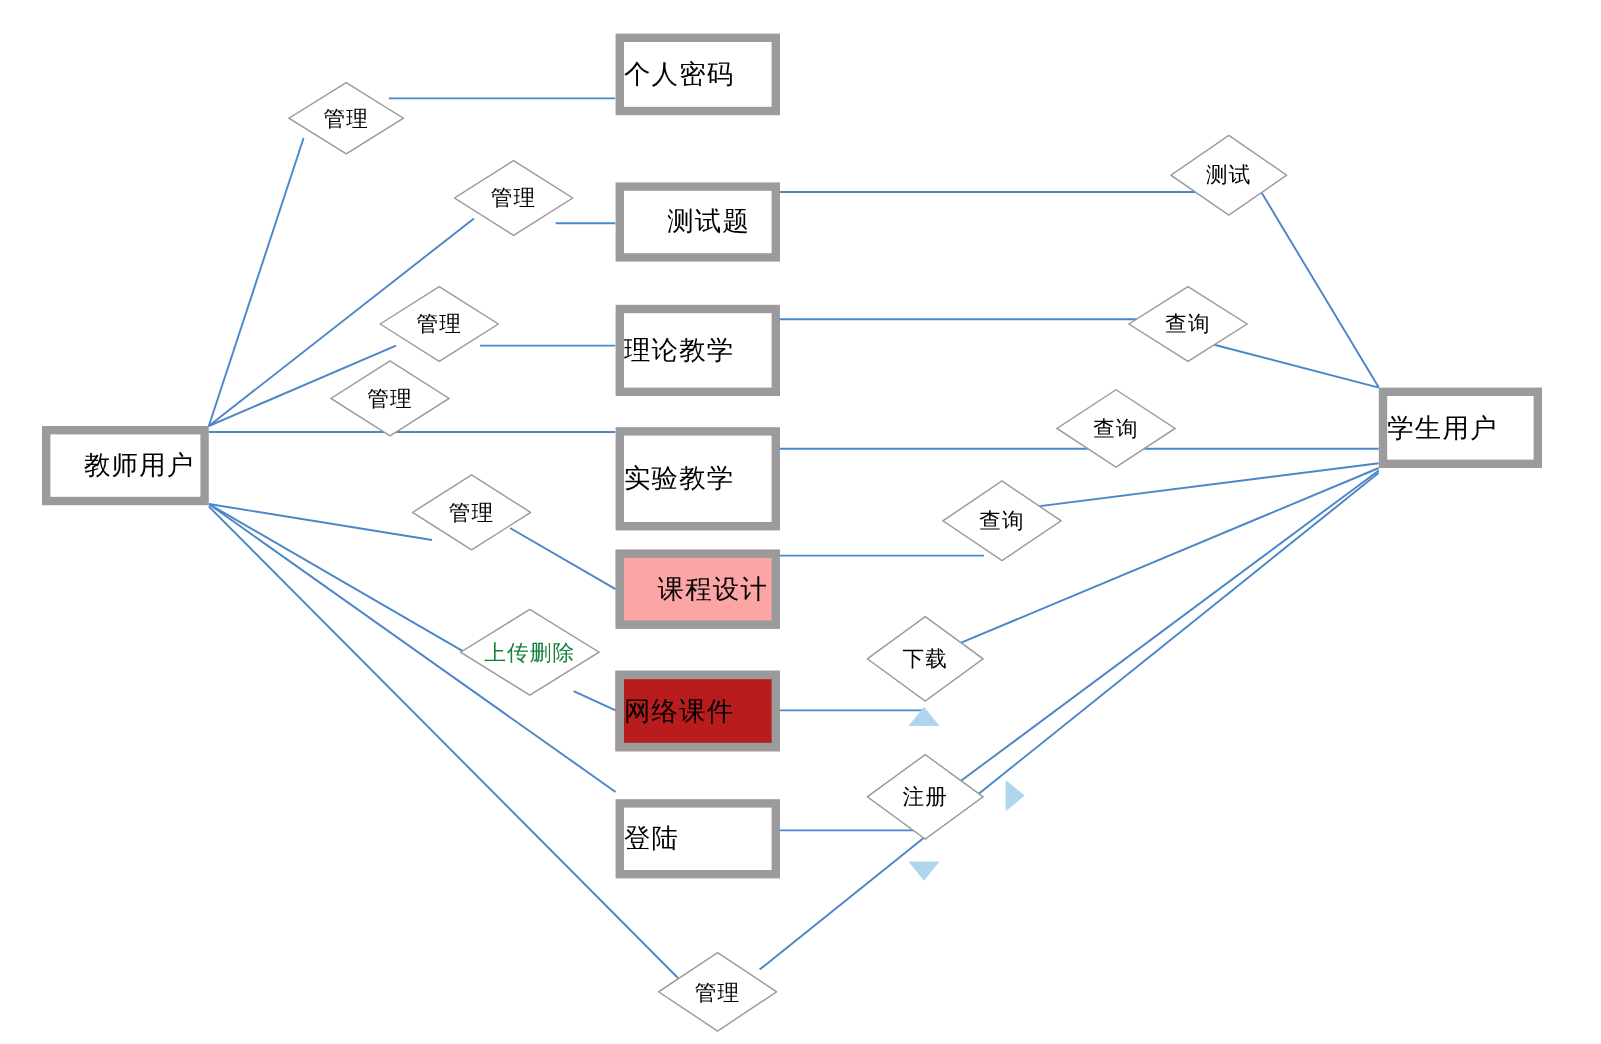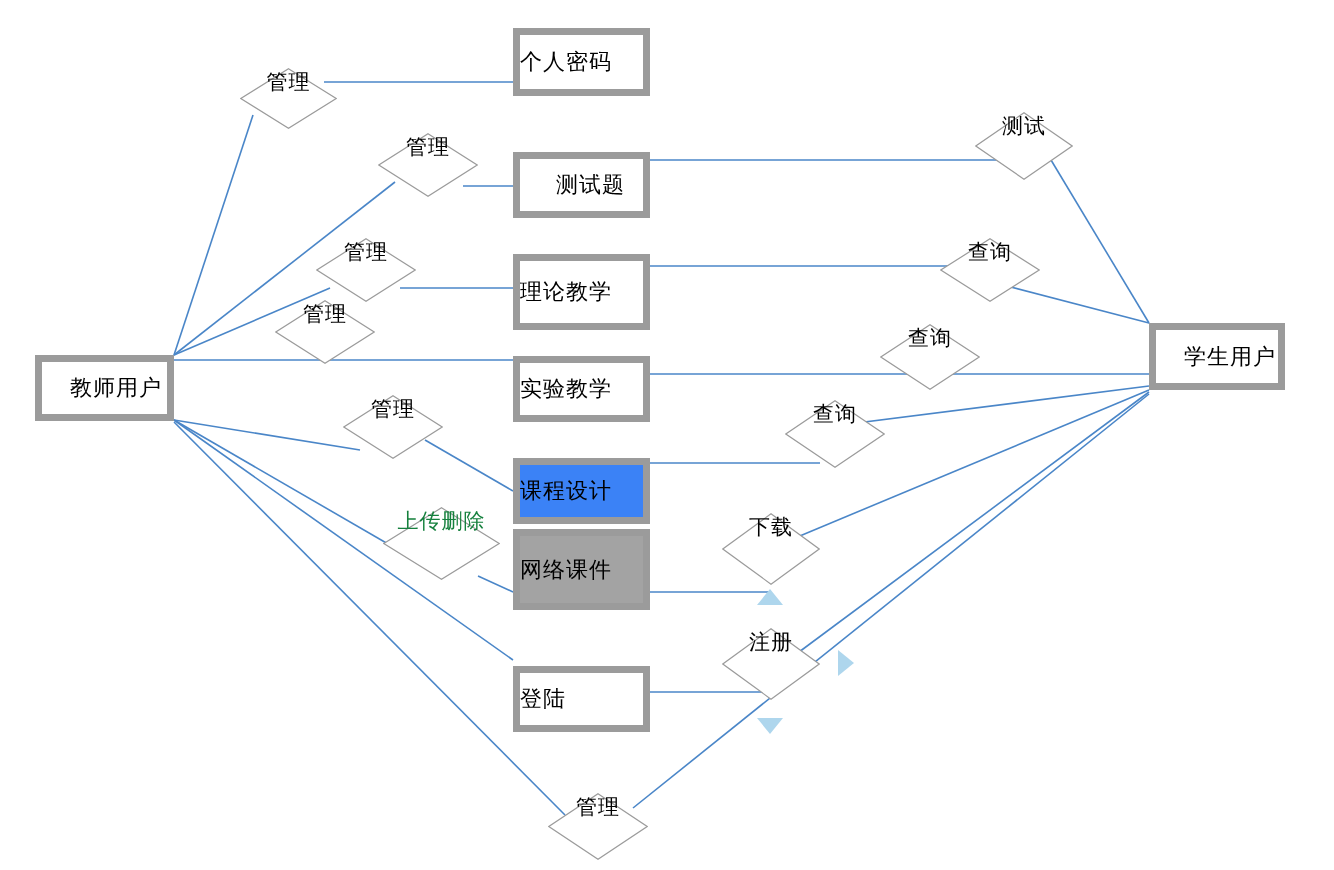--- a/index.html
+++ b/index.html
@@ -32,24 +32,24 @@
     display: flex;
     align-items: center;
     color: #000000;
     font-size: 22px;
     letter-spacing: 1px;
     white-space: nowrap;
   }
   .rel {
     position: absolute;
     display: flex;
-    align-items: flex-start;
+    align-items: center;
     justify-content: center;
     color: #000000;
-    font-size: 21px;
+    font-size: 18px;
     letter-spacing: 1px;
     white-space: nowrap;
     background: transparent;
   }
   .rel .diamond-shape {
     position: absolute;
     left: 0;
     top: 0;
     width: 100%;
     height: 100%;
@@ -118,33 +118,33 @@
       </div>
       <div class="entity" style="left: 513px; top: 28px; width: 137px; height: 68px; border-color: rgb(155, 155, 155); background: rgb(255, 255, 255); color: rgb(0, 0, 0);">
         <span>个人密码</span>
       </div>
       <div class="entity" style="left: 513px; top: 152px; width: 137px; height: 66px; border-color: rgb(155, 155, 155); background: rgb(255, 255, 255); color: rgb(0, 0, 0); padding-left: 36px;">
         <span>测试题</span>
       </div>
       <div class="entity" style="left: 513px; top: 254px; width: 137px; height: 76px; border-color: rgb(155, 155, 155); background: rgb(255, 255, 255); color: rgb(0, 0, 0);">
         <span>理论教学</span>
       </div>
-      <div class="entity" style="left: 513px; top: 356px; width: 137px; height: 66px; border-color: rgb(155, 155, 155); background: rgb(255, 255, 255); color: rgb(0, 0, 0);">
+      <div class="entity" style="left: 513px; top: 356px; width: 137px; height: 86px; border-color: rgb(155, 155, 155); background: rgb(255, 255, 255); color: rgb(0, 0, 0);">
         <span>实验教学</span>
       </div>
-      <div class="entity" style="left: 513px; top: 458px; width: 137px; height: 66px; border-color: rgb(155, 155, 155); background: #3b82f6; color: rgb(0, 0, 0);">
+      <div class="entity" style="left: 513px; top: 458px; width: 137px; height: 66px; border-color: rgb(155, 155, 155); background: #fca5a5; color: rgb(0, 0, 0); padding-left: 28px;">
         <span>课程设计</span>
       </div>
-      <div class="entity" style="left: 513px; top: 529px; width: 137px; height: 81px; border-color: rgb(155, 155, 155); background: #a3a3a3; color: rgb(0, 0, 0);">
+      <div class="entity" style="left: 513px; top: 559px; width: 137px; height: 67px; border-color: rgb(155, 155, 155); background: #b91c1c; color: rgb(0, 0, 0);">
         <span>网络课件</span>
       </div>
       <div class="entity" style="left: 513px; top: 666px; width: 137px; height: 66px; border-color: rgb(155, 155, 155); background: rgb(255, 255, 255); color: rgb(0, 0, 0);">
         <span>登陆</span>
       </div>
-      <div class="entity" style="left: 1149px; top: 323px; width: 136px; height: 67px; border-color: rgb(155, 155, 155); background: rgb(255, 255, 255); color: rgb(0, 0, 0); padding-left: 28px;">
+      <div class="entity" style="left: 1149px; top: 323px; width: 136px; height: 67px; border-color: rgb(155, 155, 155); background: rgb(255, 255, 255); color: rgb(0, 0, 0);">
         <span>学生用户</span>
       </div>
       <div class="rel" style="left: 240px; top: 68px; width: 97px; height: 61px; color: rgb(0, 0, 0);">
         <svg class="diamond-shape" viewBox="0 0 97 61" preserveAspectRatio="none">
           <polygon points="48.5,0.8 96.2,30.5 48.5,60.2 0.8,30.5" fill="#ffffff" stroke="#9b9b9b" stroke-width="1.2"></polygon>
         </svg>
         <span class="rel-label">管理</span>
       </div>
       <div class="rel" style="left: 378px; top: 133px; width: 100px; height: 64px; color: rgb(0, 0, 0);">
         <svg class="diamond-shape" viewBox="0 0 100 64" preserveAspectRatio="none">

